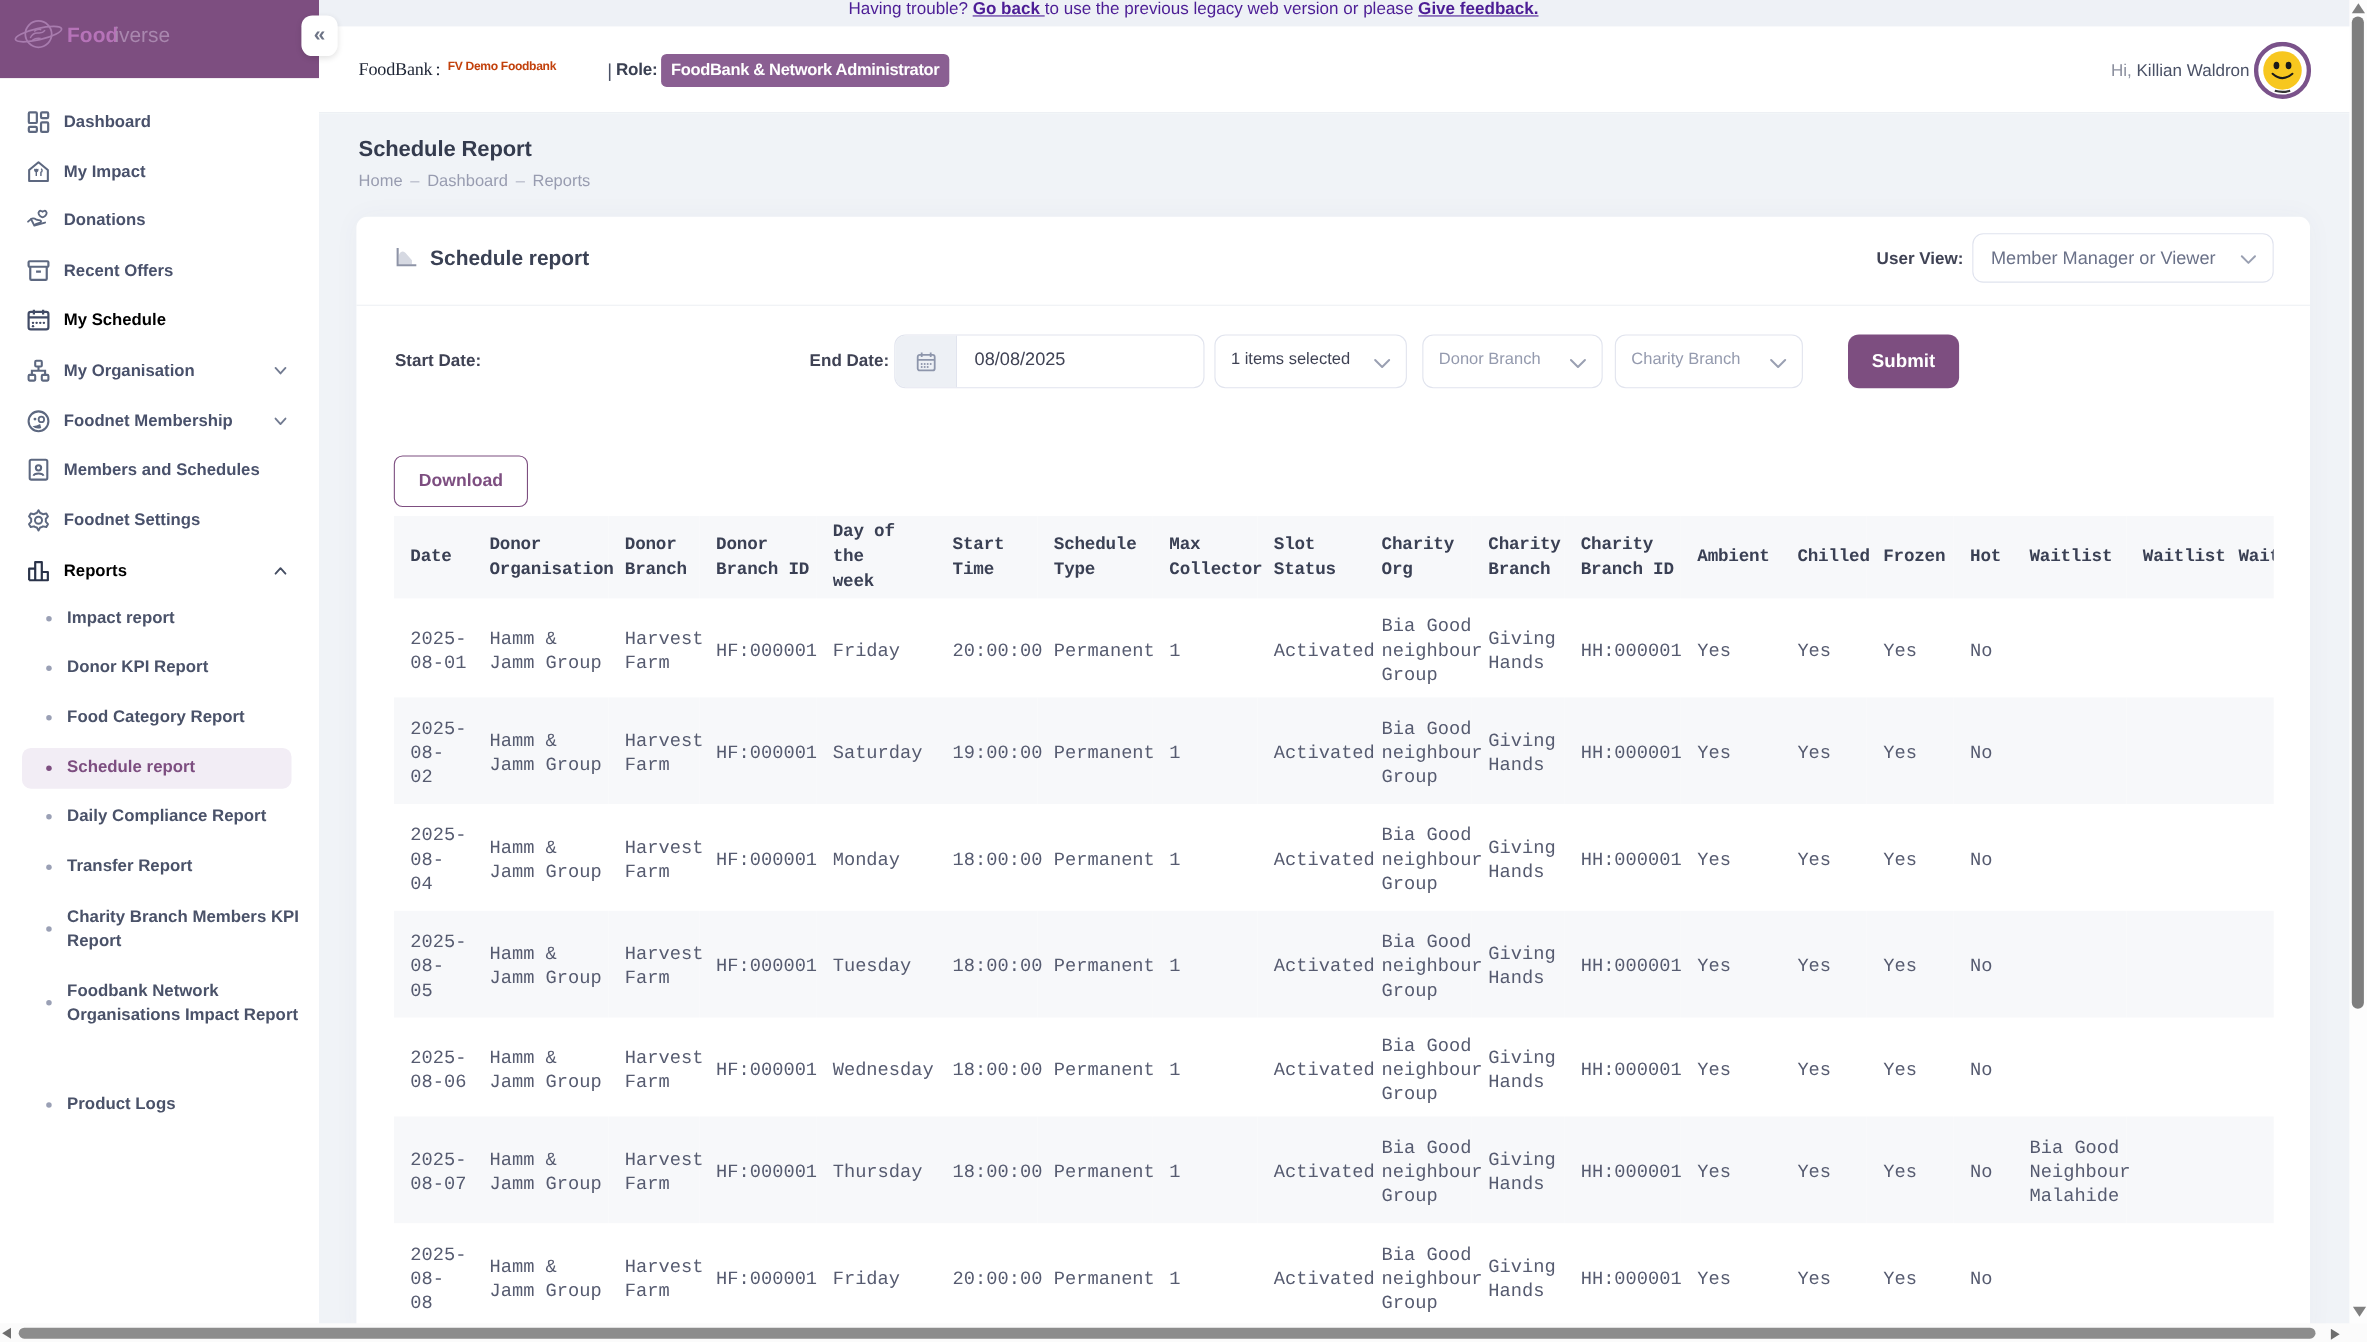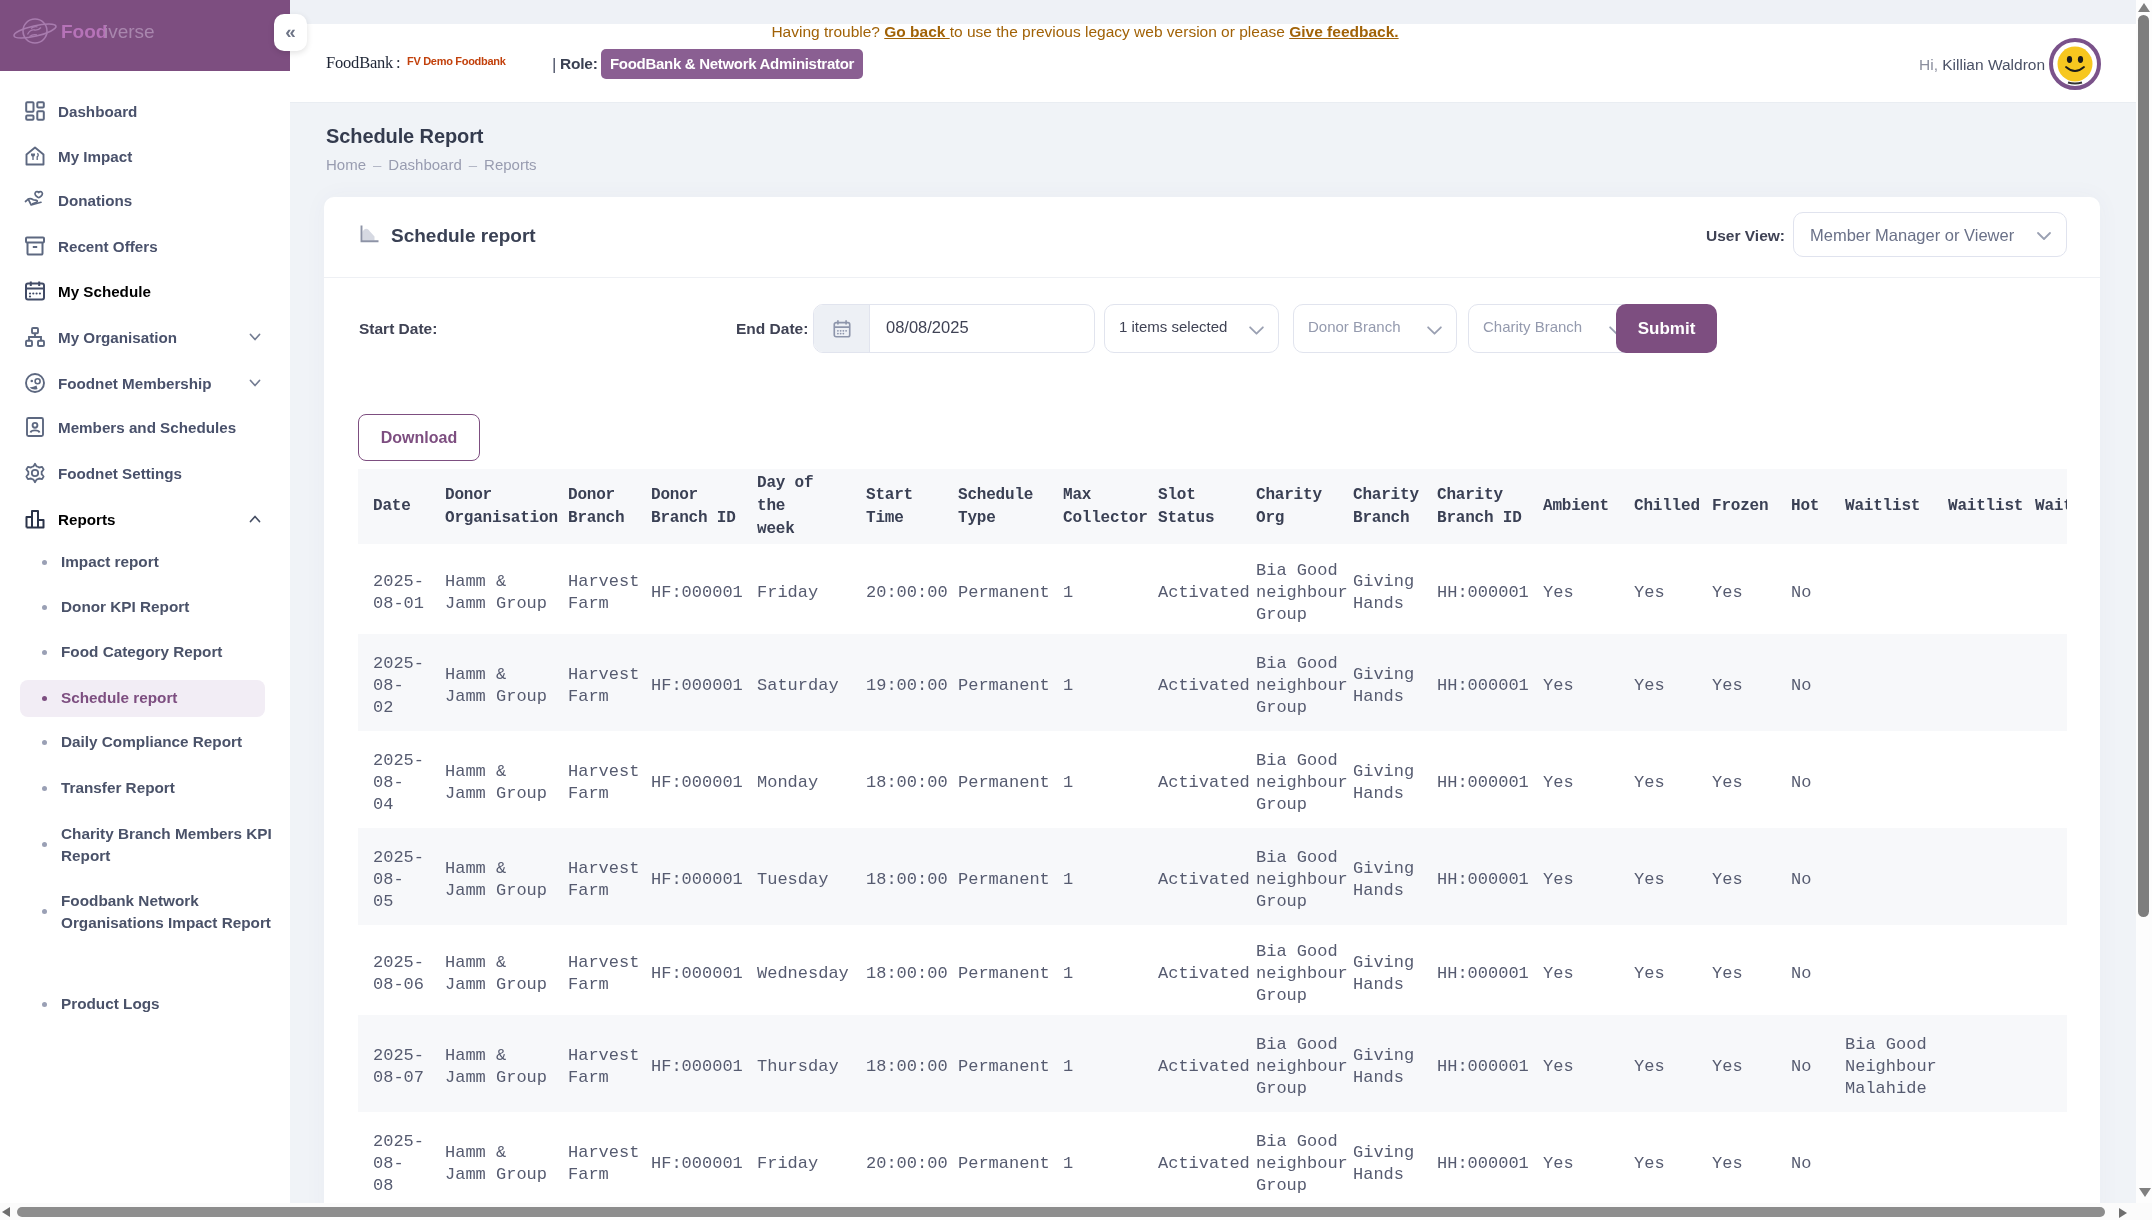--- a/index.html
+++ b/index.html
@@ -4,21 +4,21 @@
 <style>
 * { margin:0; padding:0; box-sizing:border-box; }
 html,body { width:2152px; height:1220px; overflow:hidden; }
 body { font-family:"Liberation Sans", sans-serif; background:#fff; position:relative; }
 #page { position:absolute; left:0; top:0; width:2152px; height:1220px; overflow:hidden; }
 .abs { position:absolute; }
 
 
 #topbar { left:290px; top:0; width:1846px; height:103px; background:#fff; border-bottom:1px solid #e9edf2; }
 #banner-band { left:290px; top:0; width:1846px; height:24px; background:#eef1f6; }
-#banner { left:1085px; top:0px; transform:translateX(-50%); white-space:nowrap; font-size:15.5px; color:#a16207;margin-top:23px; }
+#banner { left:1085px; top:0px; transform:translateX(-50%); white-space:nowrap; font-size:15.5px; color:#4c1d95; }
 #banner .ul { text-decoration:underline; font-weight:700; }
 #fbrow { left:326px; top:49px; height:31px; white-space:nowrap; }
 #fbrow > span { position:absolute; top:6px; }
 #fbrow .serif { top:4px; }
 #fbrow > span#badge { left:275px; top:0; }
 #fbrow .serif { font-family:"Liberation Serif", serif; font-size:16.5px; color:#1e2535; letter-spacing:-0.2px; }
 #fbrow .fvname { font-size:11px; font-weight:700; color:#c2410c; letter-spacing:-0.3px; }
 #fbrow .pipe { font-size:17px; color:#4a5166; font-weight:400; }
 #fbrow .role { font-size:15.5px; color:#3a4052; font-weight:600; letter-spacing:-0.2px; }
 #badge { display:inline-block; background:#8a5f92; color:#fff; font-size:15px; font-weight:700; letter-spacing:-0.3px; border-radius:5px; padding:6px 9px 0 9px; height:30px; }
@@ -58,21 +58,21 @@
 .flabel { top:320px; font-size:15.5px; font-weight:700; color:#3f4254; }
 .ffield { top:304px; height:49px; background:#fff; border:1px solid #e1e4ee; border-radius:10px; }
 .ffield .iseg { position:absolute; left:0; top:0; width:56px; height:47px; background:#edf0f5; border-right:1px solid #e1e4ee; border-radius:9px 0 0 9px; }
 .ffield .iseg svg { position:absolute; left:18px; top:14px; }
 .ffield .dtx { position:absolute; left:72px; top:13px; font-size:16.5px; color:#3f4254; }
 .fsel { top:304px; height:49px; background:#fff; border:1px solid #e1e4ee; border-radius:10px; }
 .fsel .tx { position:absolute; left:14px; top:13px; font-size:15px; }
 .fsel svg { position:absolute; right:13px; top:17px; }
 .fsel .dark { color:#3f4254; }
 .fsel .gray { color:#949aae; }
-#submit { left:1616px; top:304px; width:101px; height:49px; background:#7d4e80; border-radius:10px; color:#fff; font-size:17px; font-weight:700; text-align:center; line-height:49px; }
+#submit { left:1680px; top:304px; width:101px; height:49px; background:#7d4e80; border-radius:10px; color:#fff; font-size:17px; font-weight:700; text-align:center; line-height:49px; }
 #download { left:358px; top:414px; width:122px; height:47px; border:1px solid #7d4e80; border-radius:8px; color:#7d4e80; font-size:16px; font-weight:600; text-align:center; line-height:45px; background:#fff; }
 
 
 #twrap { left:358px; top:469px; width:1709px; height:751px; overflow:hidden; }
 table { border-collapse:collapse; table-layout:fixed; width:1765px;font-family:Liberation Mono, monospace; }
 th { background:#f7f8fa; font-size:16px; font-weight:700; color:#3a4054; text-align:left; vertical-align:middle; padding-left:15px; line-height:23px; height:75px; letter-spacing:-0.2px; }
 td { font-size:17px; color:#565b70; text-align:left; vertical-align:middle; padding:7px 0 0 15px; line-height:22px; }
 tr.z td { background:#f7f8fa; }
 
 

